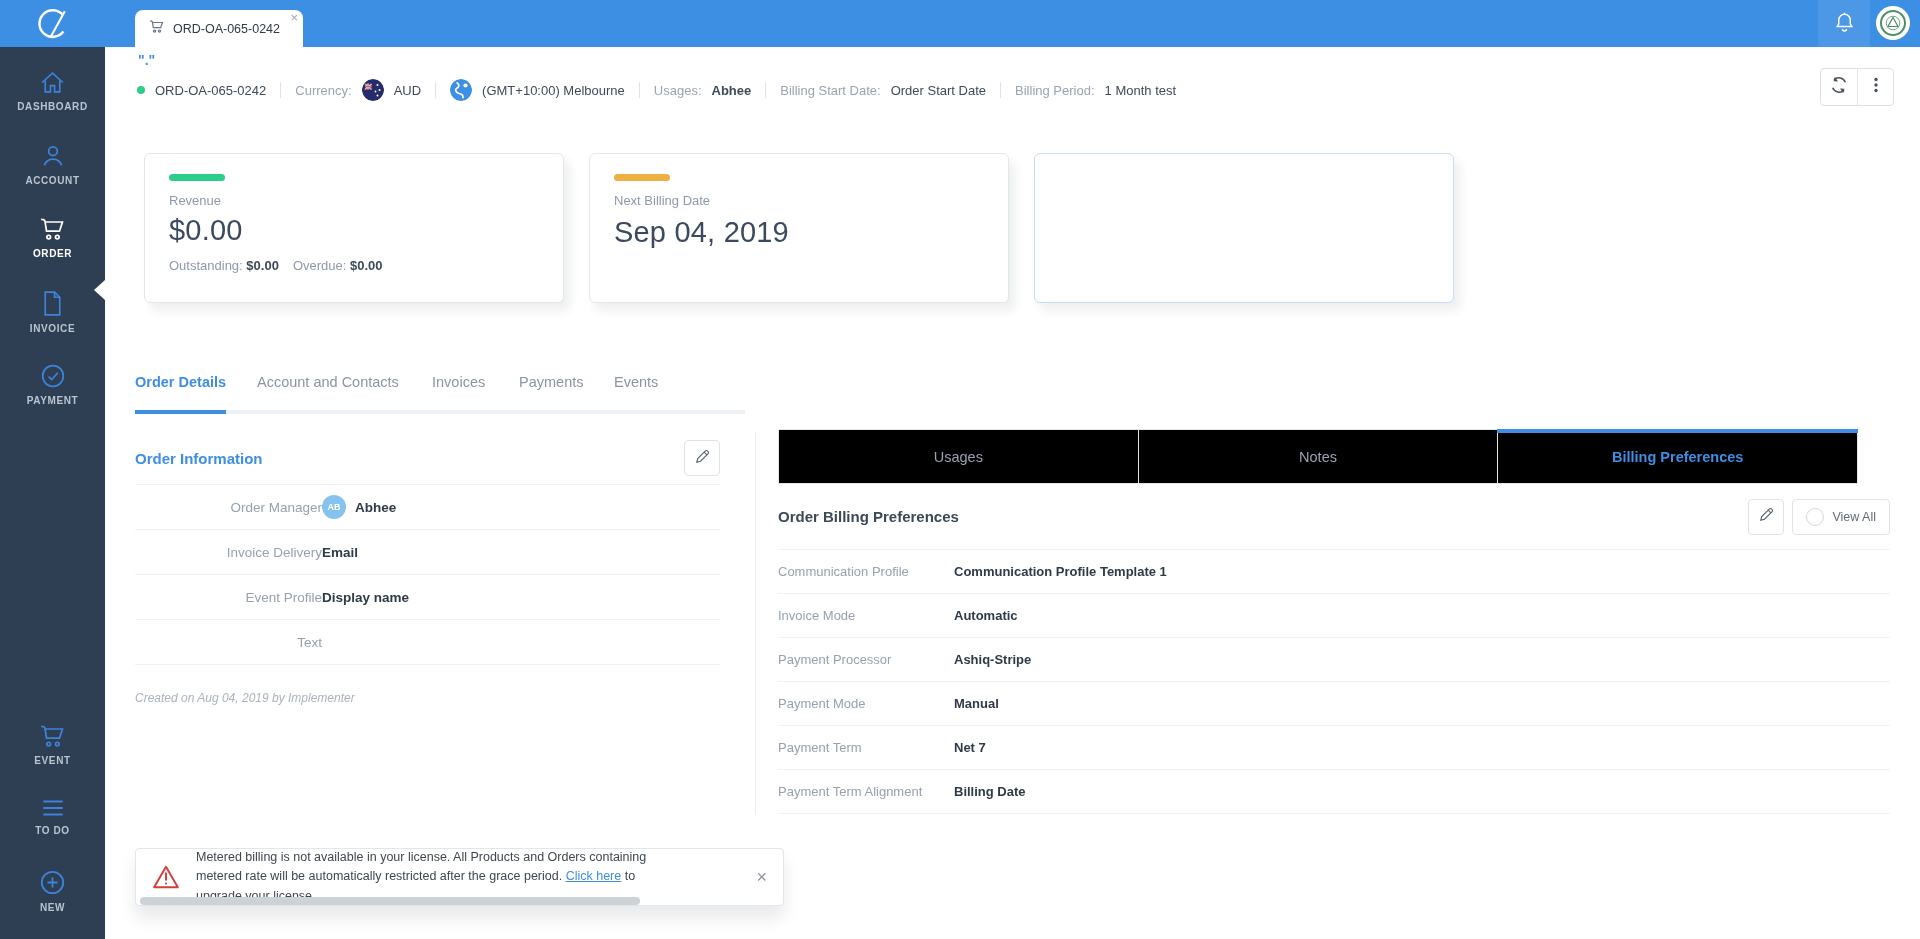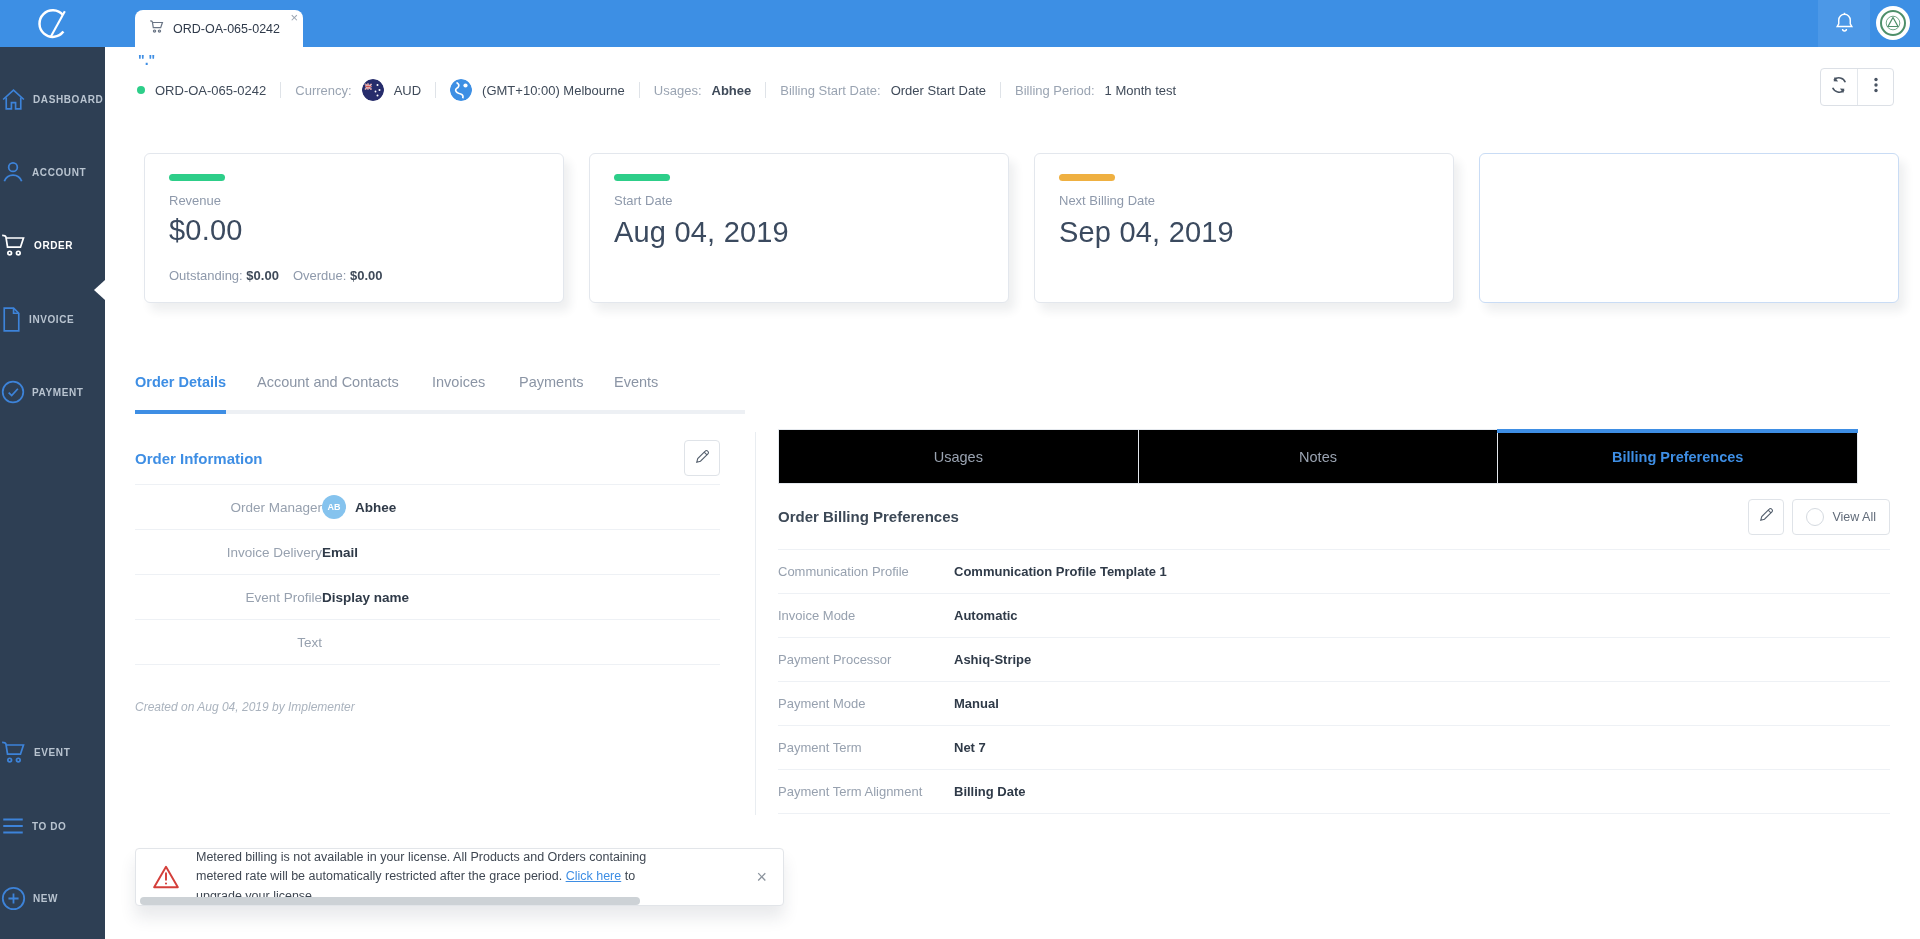--- a/index.html
+++ b/index.html
@@ -14,21 +14,21 @@
     display:flex; align-items:center; gap:8px; padding:0 14px; cursor:pointer; }
   .browser-tab .tab-label { font-size:12.5px; color:#2f3a4a; white-space:nowrap; }
   .tab-close { position:absolute; right:5px; top:1px; font-size:13px; color:#9aa4b0; line-height:14px; cursor:pointer; }
   .bell-wrap { position:absolute; left:1818px; top:0; width:52px; height:47px; background:#4c98e7; display:flex; align-items:center; justify-content:center; cursor:pointer; }
   .avatar { position:absolute; left:1876px; top:6px; width:34px; height:34px; border-radius:50%; background:#fff; display:flex; align-items:center; justify-content:center; cursor:pointer; }
   .avatar-inner { width:26px; height:26px; border-radius:50%; border:2px solid #4e8f6a; display:flex; align-items:center; justify-content:center; }
   .avatar-inner svg { display:block; }
 
   
   .sidebar { position:absolute; left:0; top:47px; width:105px; height:892px; background:#2e3f54; z-index:20; }
-  .side-item { position:absolute; left:0; width:105px; height:58px; display:flex; flex-direction:row; align-items:center; justify-content:flex-start; gap:6px; color:#3d83d9; cursor:pointer; }
+  .side-item { position:absolute; left:0; width:105px; height:58px; display:flex; flex-direction:column; align-items:center; justify-content:flex-start; gap:6px; color:#3d83d9; cursor:pointer; }
   .side-item .side-label { font-size:10px; font-weight:700; letter-spacing:.6px; color:#b9c4d0; }
   .side-item.active { color:#fff; }
   .side-item.active .side-label { color:#fff; }
   .side-item svg { display:block; }
   .active-notch { position:absolute; right:0; top:233px; width:0; height:0;
     border-top:10px solid transparent; border-bottom:10px solid transparent; border-right:11px solid #fff; }
 
   
   .order-name { position:absolute; left:138px; top:52px; font-size:14px; font-weight:700; color:#3e8ee4; }
   .head-row { position:absolute; left:137px; top:78px; height:24px; display:flex; align-items:center; gap:10px; font-size:13px; white-space:nowrap; }
@@ -43,41 +43,41 @@
 
   
   .cards { position:absolute; left:135px; top:153px; display:flex; gap:25px;padding-left:9px; }
   .card { width:420px; height:150px; background:#fff; border:1px solid #e3e7ed; border-radius:6px; padding:20px 24px;
     box-shadow:6px 8px 10px rgba(40,50,70,.08); }
   .card.empty { border-color:#c9dcf5; }
   .card-bar { width:56px; height:7px; border-radius:4px; margin-bottom:12px; }
   .bar-green { background:#2dce89; } .bar-orange { background:#efb041; }
   .card-label { font-size:13px; color:#8e99ab; margin-bottom:6px; }
   .card-value { font-size:29px; color:#3b4a5f; letter-spacing:.2px; }
-  .card-sub { margin-top:21px; font-size:13px; display:flex; gap:14px; }
+  .card-sub { margin-top:11px; font-size:13px; display:flex; gap:14px; }
   .card-sub .sub-label { color:#8e99ab; } .card-sub .sub-value { color:#3f4a59; font-weight:700; }
 
   
   .main-tabs { position:absolute; left:135px; top:374px; width:610px; height:40px; }
   .main-tabs .track { position:absolute; left:0; bottom:0; width:100%; height:4px; background:#edf0f4; }
   .mtab { position:absolute; top:0; height:40px; font-size:14.5px; color:#8b95a5; cursor:pointer; }
   .mtab.active { color:#3e8ee4; font-weight:700; }
   .mtab.active::after { content:""; position:absolute; left:0; bottom:0; width:100%; height:4px; background:#3e8ee4; z-index:2; }
 
   
   .left-panel { position:absolute; left:135px; top:432px; width:585px; }
   .lp-head { display:flex; align-items:center; justify-content:space-between; height:52px; }
   .lp-title { font-size:15px; font-weight:700; color:#3e8ee4; }
   .icon-btn { width:36px; height:36px; border:1px solid #dfe3e8; border-radius:4px; background:#fff; display:flex; align-items:center; justify-content:center; color:#55606e; cursor:pointer; }
   .lp-rows { border-top:1px solid #eef1f5; }
   .info-row { display:flex; align-items:center; height:45px; border-bottom:1px solid #eef1f5; font-size:13.5px; }
   .info-row .row-label { width:187px; color:#97a1af;text-align:right; }
   .info-row .row-value { color:#2f3a48; font-weight:700; display:flex; align-items:center; gap:9px; }
   .mini-avatar { width:24px; height:24px; border-radius:50%; background:#85c3ee; color:#fff; font-size:9px; font-weight:700; display:flex; align-items:center; justify-content:center; }
-  .created-note { margin-top:35px; font-size:12px; font-style:italic; color:#aab3be; }
+  .created-note { margin-top:26px; font-size:12px; font-style:italic; color:#aab3be; }
 
   
   .v-divider { position:absolute; left:755px; top:432px; width:1px; height:383px; background:#e9edf1; }
 
   
   .right-panel { position:absolute; left:778px; top:429px; width:1112px; }
   .seg-tabs { width:1080px; height:55px; display:flex; border:1px solid #e4e8ed; }
   .seg-tab { flex:1; display:flex; align-items:center; justify-content:center; font-size:14.5px; color:#9aa3b1; position:relative; cursor:pointer; background:#000000; }
   .seg-tab + .seg-tab { border-left:1px solid #e4e8ed; }
   .seg-tab.active { color:#3e8ee4; font-weight:700; }
@@ -278,25 +278,20 @@
     <div class="card">
       <div class="card-bar bar-green"></div>
       <div class="card-label">Revenue</div>
       <div class="card-value">$0.00</div>
       <div class="card-sub">
         <span><span class="sub-label">Outstanding:</span> <span class="sub-value">$0.00</span></span>
         <span><span class="sub-label">Overdue:</span> <span class="sub-value">$0.00</span></span>
       </div>
     </div>
     <div class="card">
-      <div class="card-bar bar-green"></div>
-      <div class="card-label">Start Date</div>
-      <div class="card-value" style="margin-top:8px">Aug 04, 2019</div>
-    </div>
-    <div class="card">
       <div class="card-bar bar-orange"></div>
       <div class="card-label">Next Billing Date</div>
       <div class="card-value" style="margin-top:8px">Sep 04, 2019</div>
     </div>
     <div class="card empty"></div>
   </div>
 
   <div class="main-tabs">
     <span class="mtab active" style="left:0">Order Details</span>
     <span class="mtab" style="left:122px">Account and Contacts</span>

